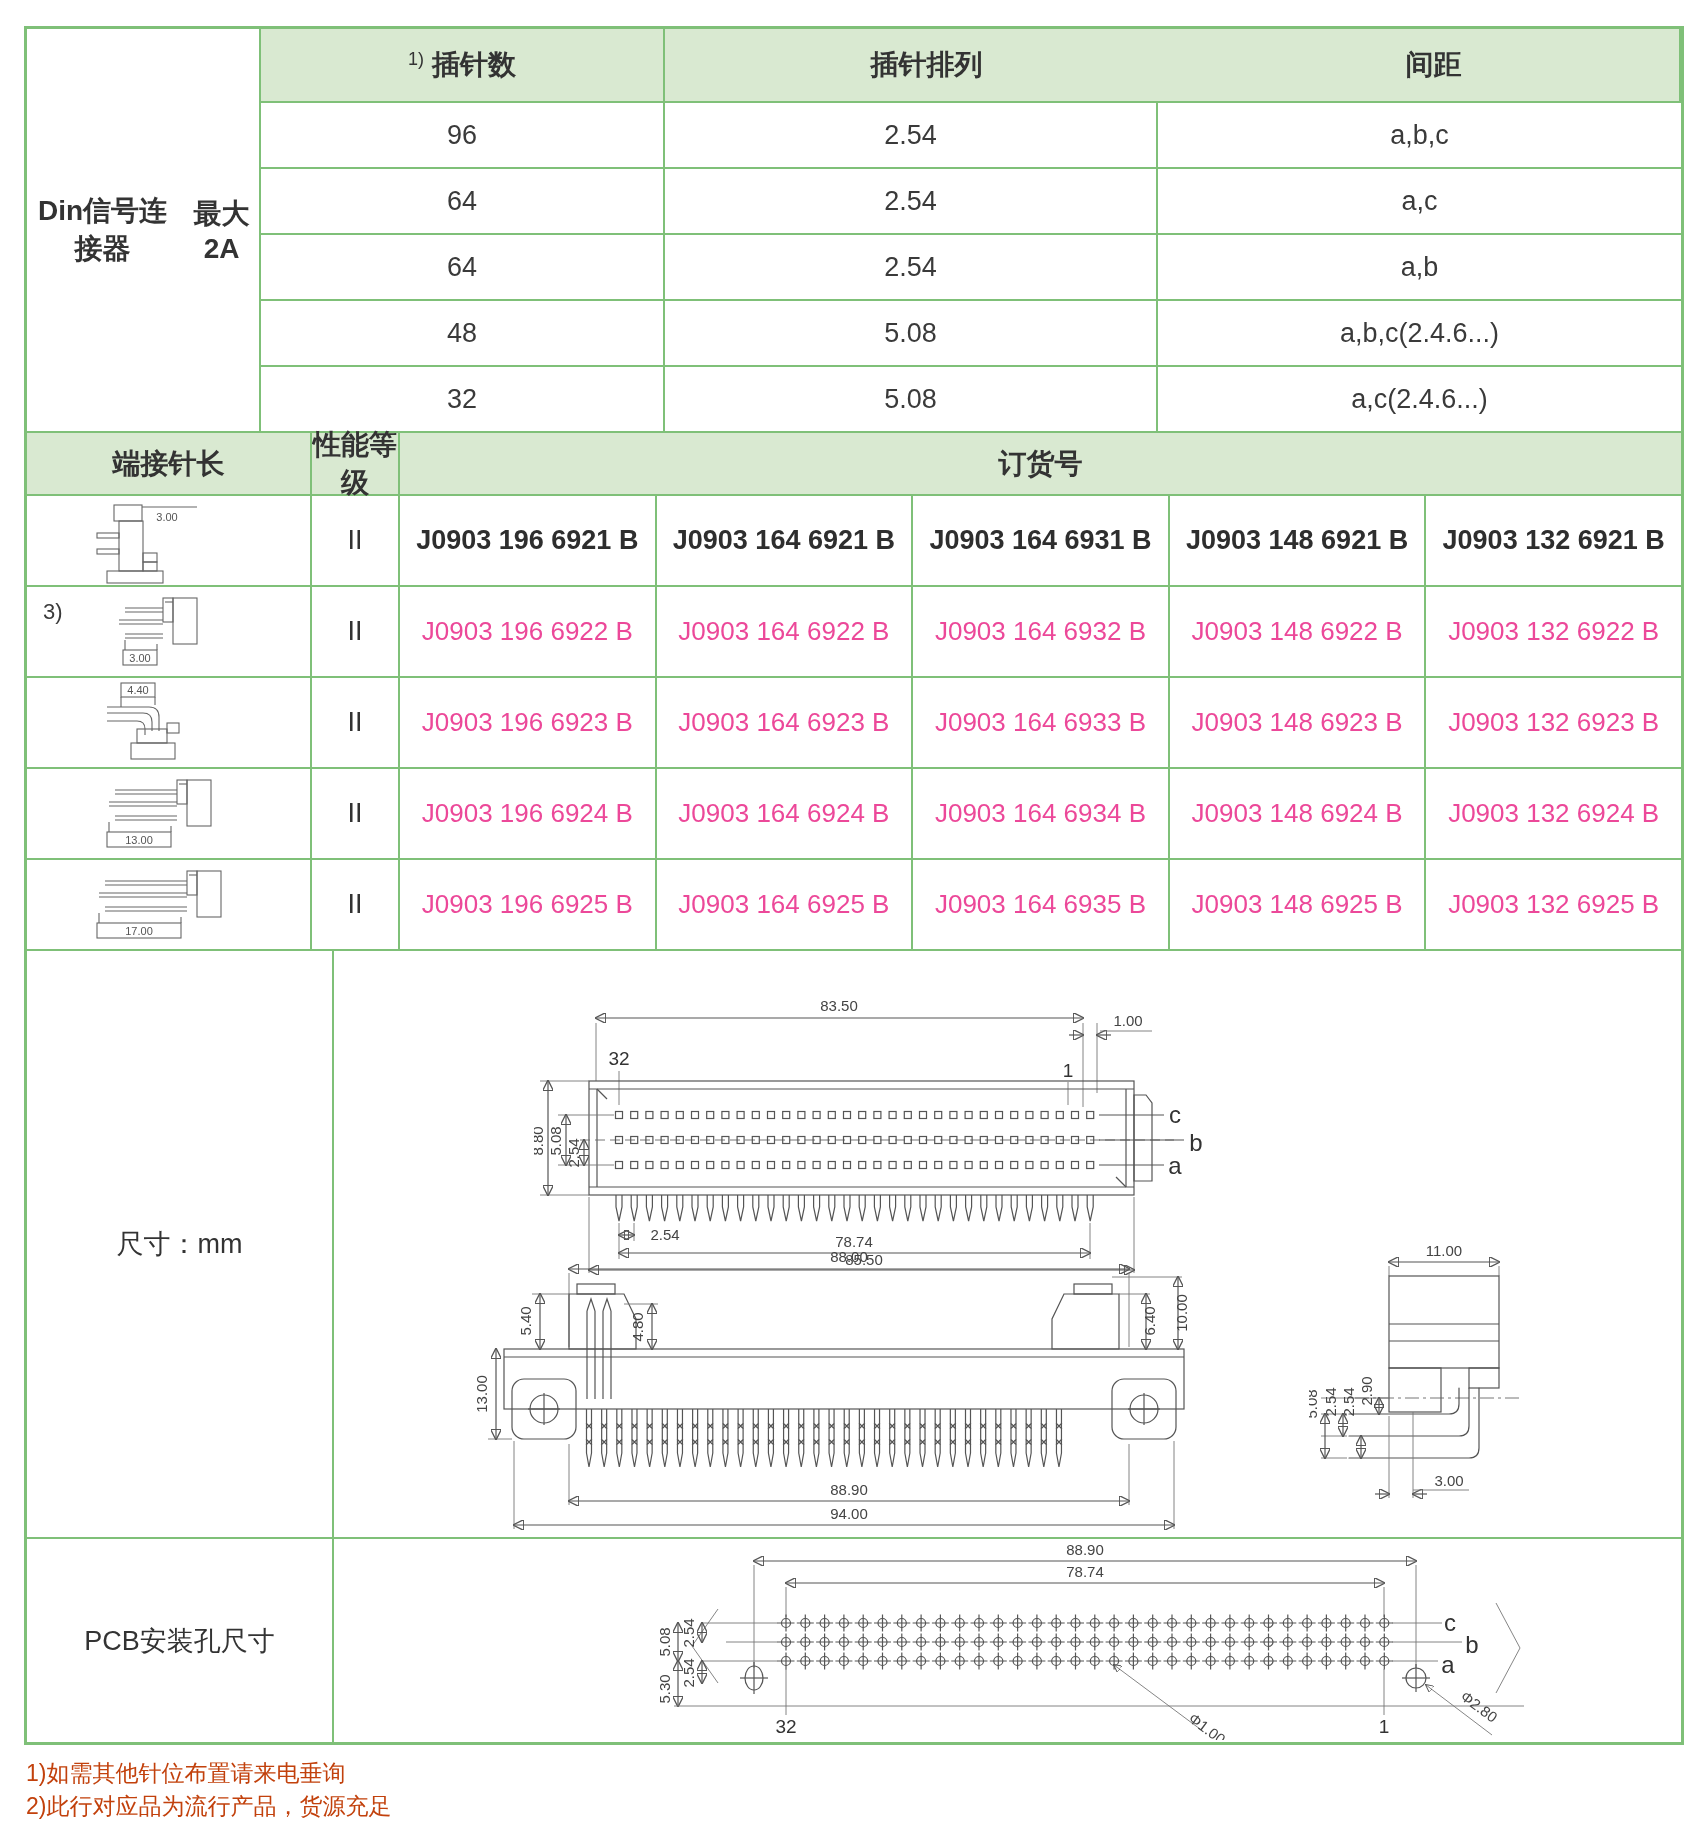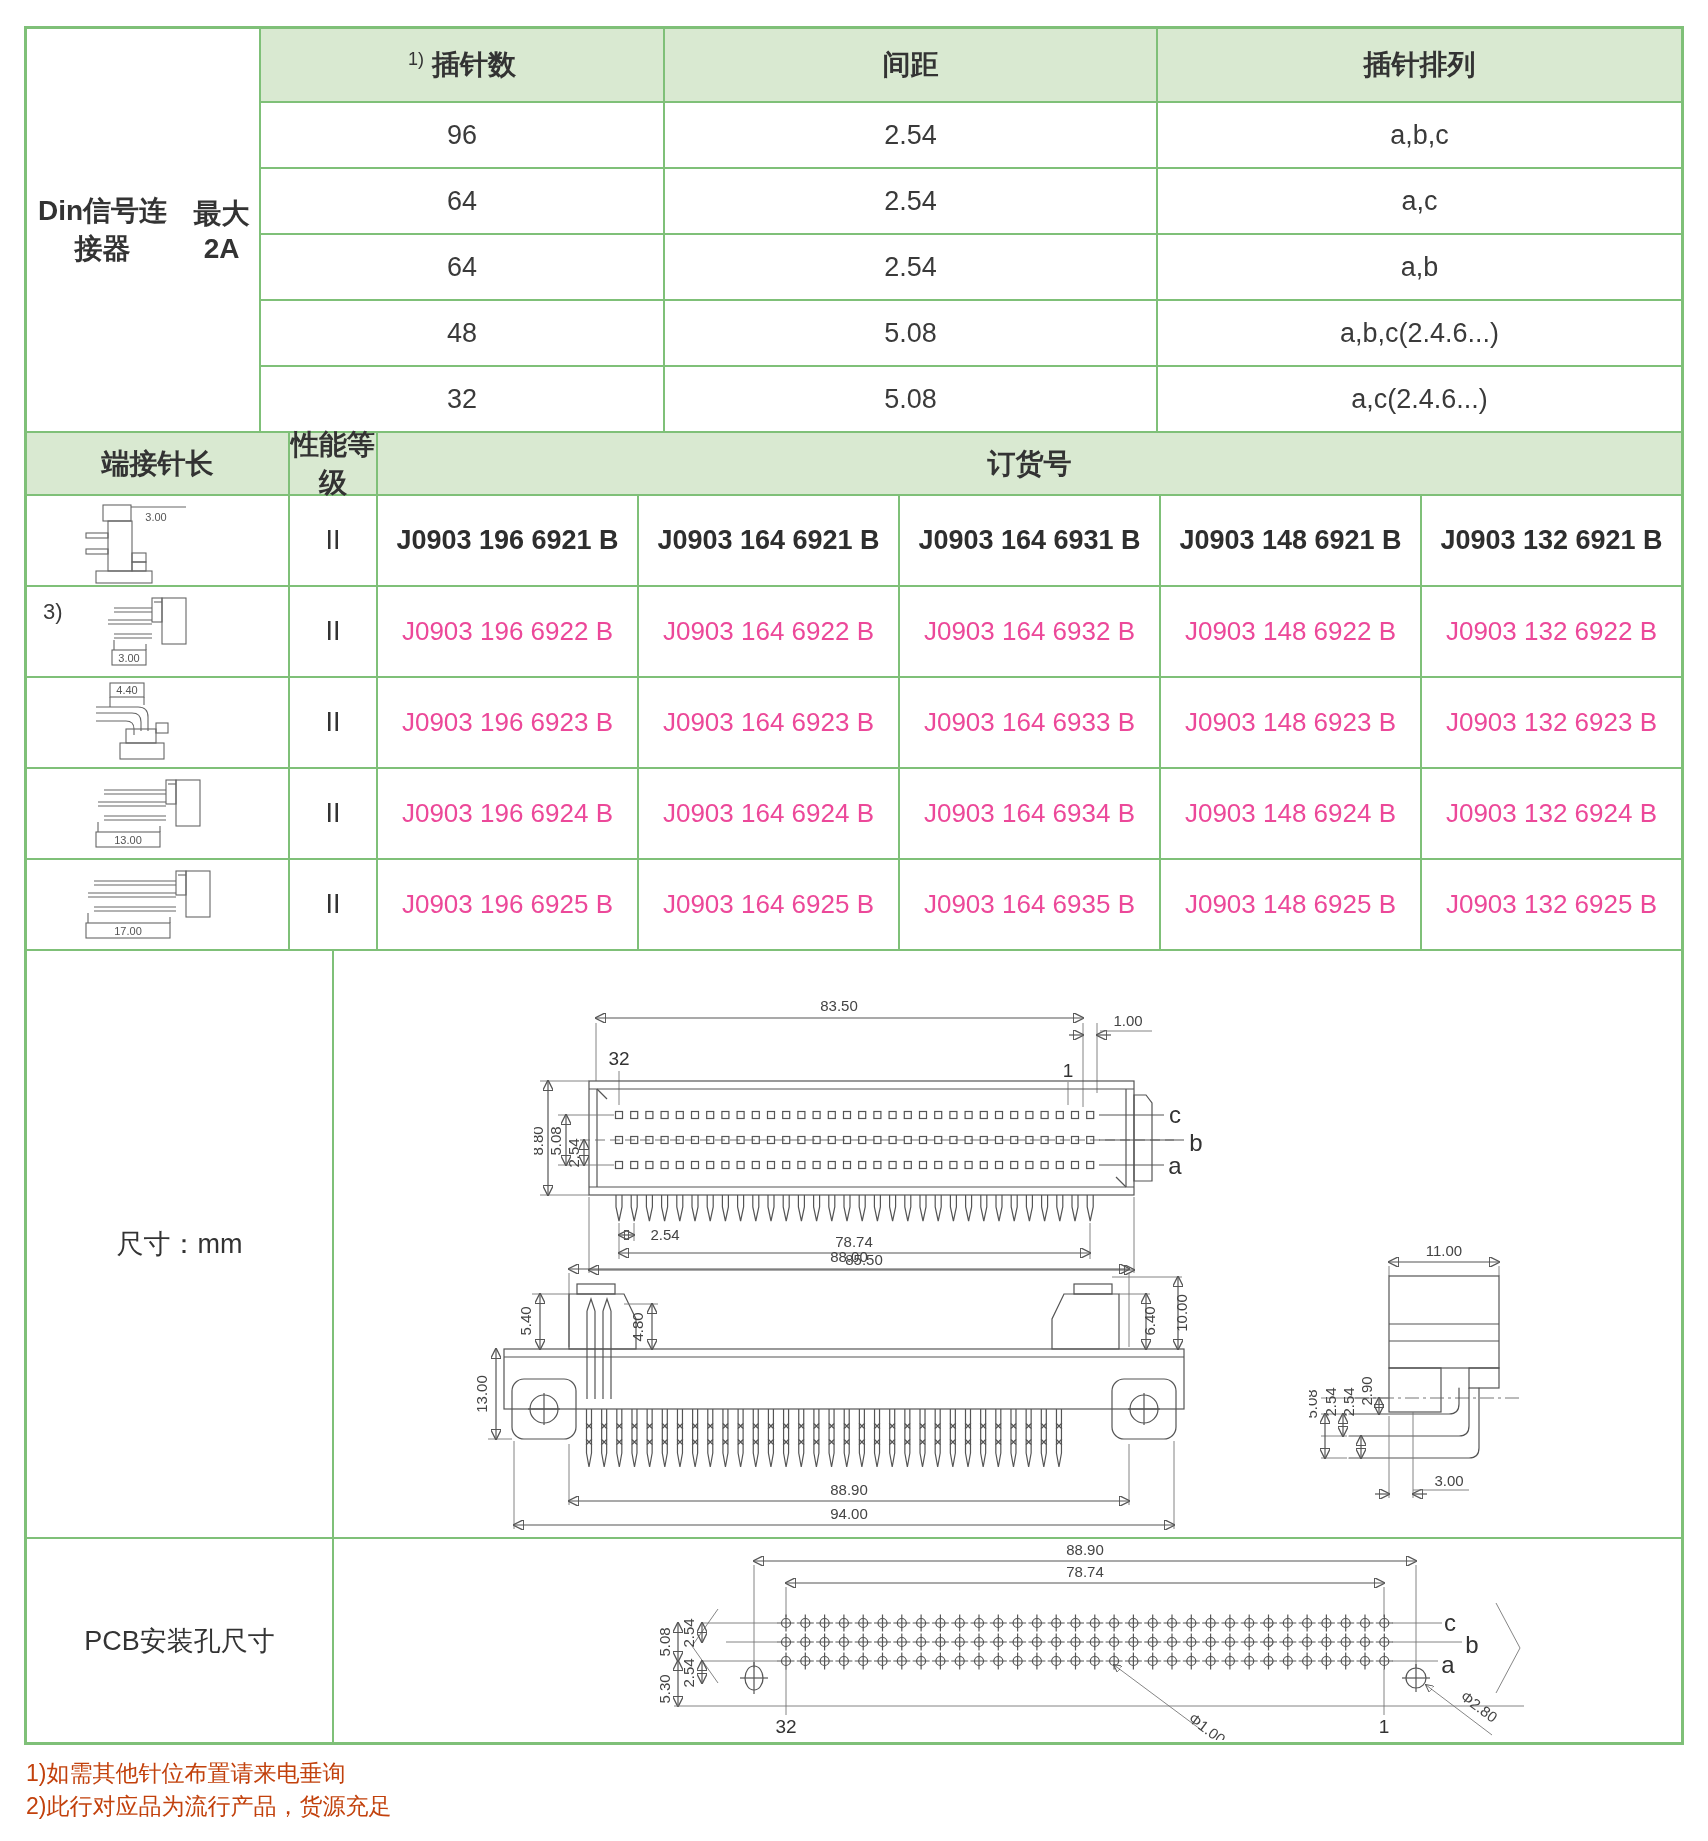--- a/index.html
+++ b/index.html
@@ -30,21 +30,21 @@
   .tt-row{height:66px;display:flex;border-top:2px solid var(--green-border)}
   .tc1{width:404px;flex:none}
   .tc2{width:493px;flex:none}
   .tc3{flex:1}
   .tt-hrow .cell{font-size:28px;font-weight:bold}
   .tt-row .cell{font-size:27px;color:#3a3a3a}
   sup.note{font-size:18px;font-weight:normal;margin-right:8px;transform:translateY(-6px)}
 
   
   .ot-hrow{height:63px;display:flex;border-top:2px solid var(--green-border);font-size:28px;font-weight:bold}
-  .oc-icon{width:263px;flex:none;position:relative}
+  .oc-icon{width:285px;flex:none;position:relative}
   .oc-grade{width:88px;flex:none}
   .oc-order{flex:1 1 0}
   .ot-row{height:91px;display:flex;border-top:2px solid var(--green-border)}
   .ot-row .oc-grade{font-size:27px}
   .ot-row .oc-order{font-size:26px;color:#ec4899}
   .ot-row.first .oc-order{font-weight:bold;color:#2e2e2e;font-size:27px}
   .row-note{position:absolute;left:16px;top:12px;font-size:22px;color:#3a3a3a}
 
   
   .dims-section{display:flex;height:588px;border-top:2px solid var(--green-border)}
@@ -80,22 +80,22 @@
     <div class="cell tt-left bR">
       <div>Din信号连接器</div>
       <div>最大2A</div>
     </div>
     <div class="tt-right">
       <div class="tt-hrow green">
         <div class="cell tc1 bR">
           <sup class="note">1)</sup>
           <span>插针数</span>
         </div>
+        <div class="cell tc3">插针排列</div>
         <div class="cell tc2 bR">间距</div>
-        <div class="cell tc3">插针排列</div>
       </div>
       <div class="tt-row">
         <div class="cell tc1 bR">96</div>
         <div class="cell tc2 bR">2.54</div>
         <div class="cell tc3">a,b,c</div>
       </div>
       <div class="tt-row">
         <div class="cell tc1 bR">64</div>
         <div class="cell tc2 bR">2.54</div>
         <div class="cell tc3">a,c</div>

